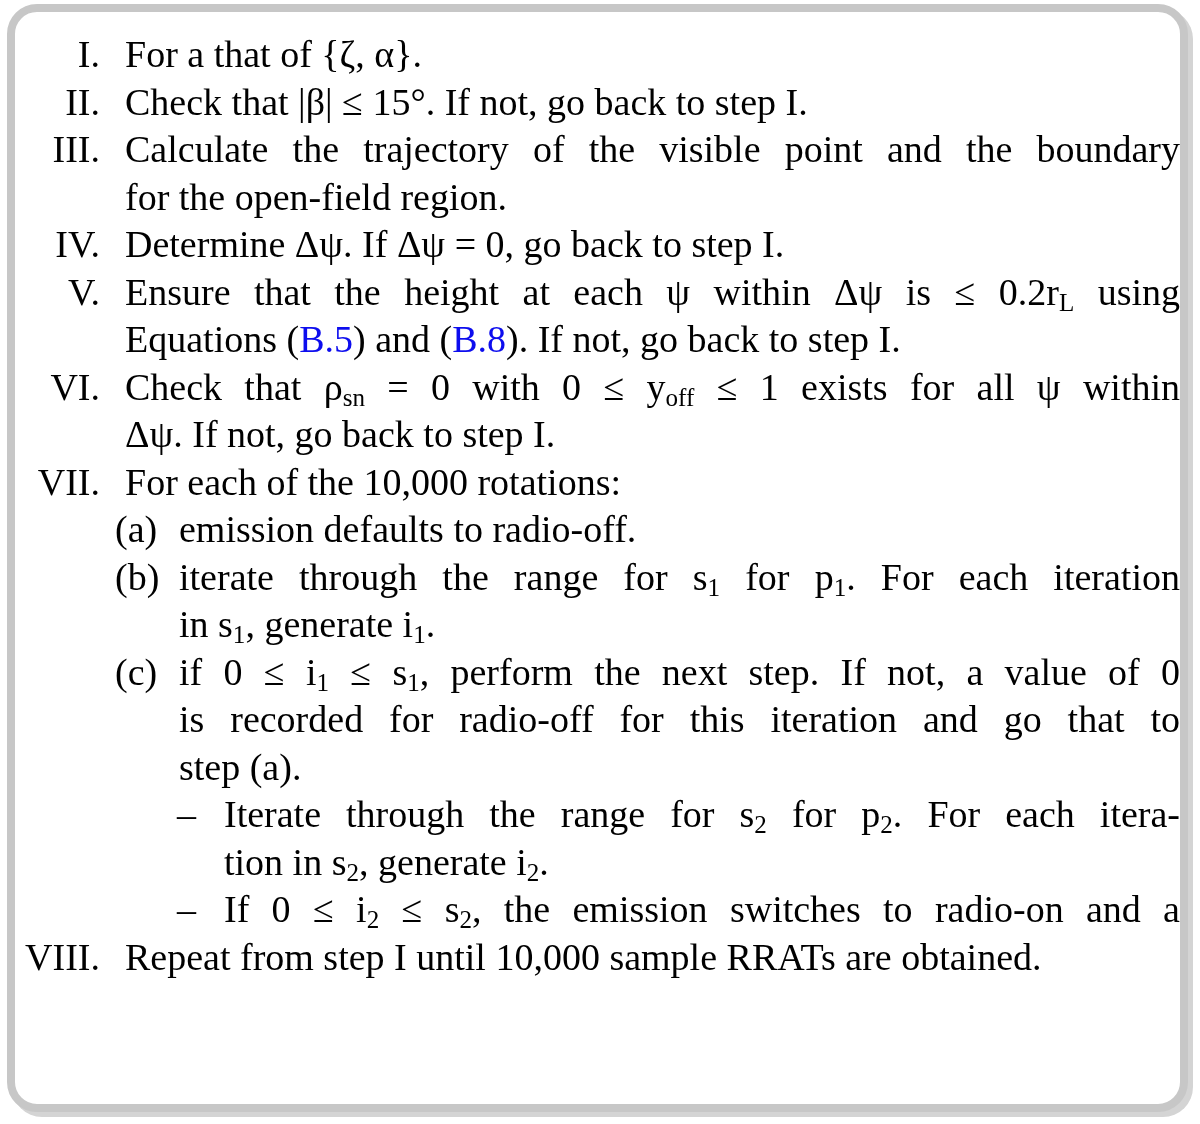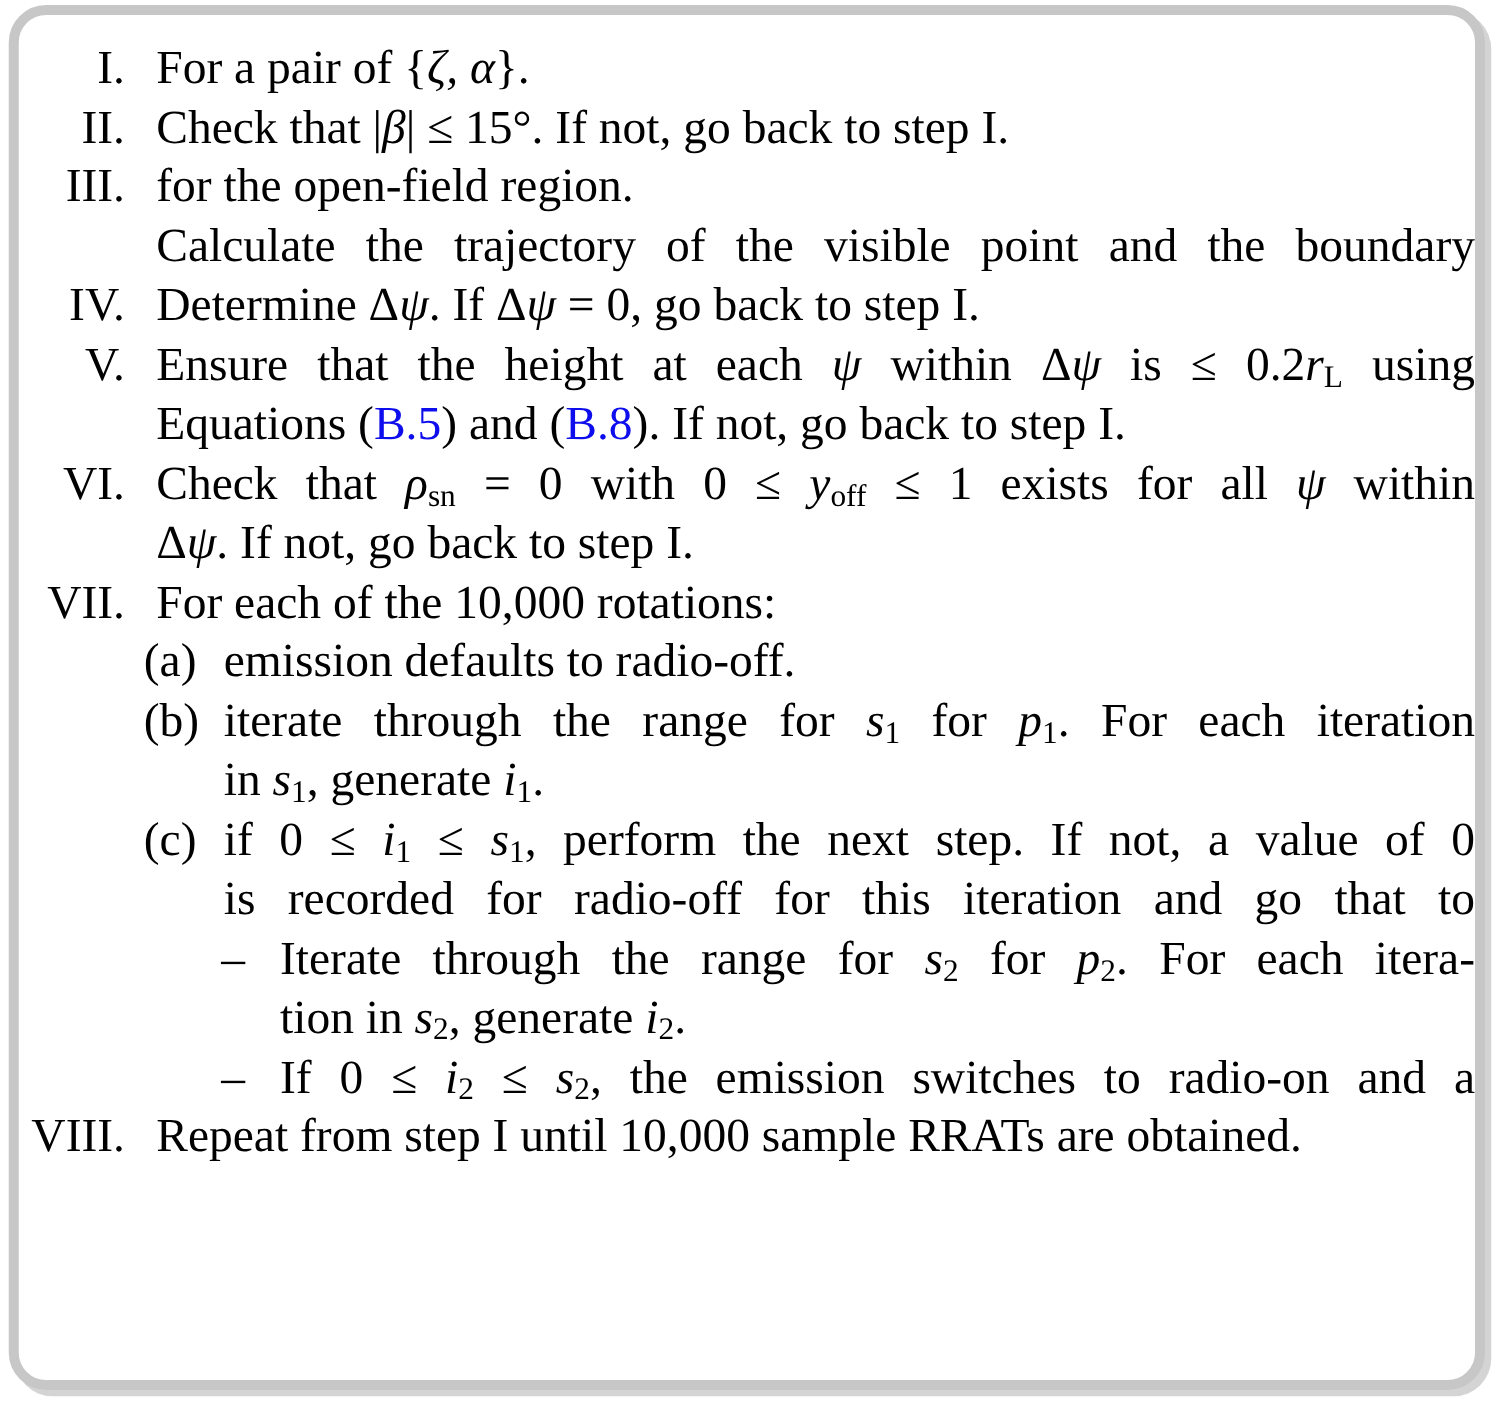--- a/index.html
+++ b/index.html
@@ -29,46 +29,46 @@
   }
   .row  { display: flex; align-items: flex-start; }
   .lbl  { flex: 0 0 85px; text-align: right; white-space: nowrap; }
   .body { flex: 1 1 auto; margin-left: 25px; min-width: 0; }
   .row2 > .lbl  { flex: 0 0 46px; margin-left: -10px; text-align: left; }
   .row2 > .body { margin-left: 18px; }
   .row3 > .lbl  { flex: 0 0 22px; margin-left: -2px; text-align: left; }
   .row3 > .body { }
   .line { text-align: left; }
   .line.full { text-align: justify; text-align-last: justify; }
-  .it  { font-style: italic; }
+  .it  { }
   .sb  { font-size: 66%; line-height: 0; vertical-align: -0.22em; }
   .link { color: var(--link-color, #0d0dee); cursor: pointer; text-align: right; }
 </style>
 </head>
 <body style="--text-color: #000000; --link-color: #0d0dee; --border-color: #c7c7c7; --shadow-color: #d4d4d4; --bg-color: #ffffff;">
 
 <div class="frame">
   <div class="steps" id="steps-root">
       <div class="row row1">
         <div class="lbl">I.</div>
         <div class="body">
-          <div class="line"><span class="">For a pair of {</span><span class="it">ζ, α</span><span class="">}.</span></div>
+          <div class="line"><span class="">For a that of {</span><span class="it">ζ, α</span><span class="">}.</span></div>
         </div>
       </div>
       <div class="row row1">
         <div class="lbl">II.</div>
         <div class="body">
           <div class="line"><span class="">Check that |</span><span class="it">β</span><span class="">| ≤ 15°. If not, go back to step I.</span></div>
         </div>
       </div>
       <div class="row row1">
         <div class="lbl">III.</div>
         <div class="body">
+          <div class="line full"><span class="">Calculate the trajectory of the visible point and the boundary</span></div>
           <div class="line"><span class="">for the open-field region.</span></div>
-          <div class="line full"><span class="">Calculate the trajectory of the visible point and the boundary</span></div>
         </div>
       </div>
       <div class="row row1">
         <div class="lbl">IV.</div>
         <div class="body">
           <div class="line"><span class="">Determine Δ</span><span class="it">ψ</span><span class="">. If Δ</span><span class="it">ψ</span><span class=""> = 0, go back to step I.</span></div>
         </div>
       </div>
       <div class="row row1">
         <div class="lbl">V.</div>
@@ -99,20 +99,21 @@
             <div class="body">
               <div class="line full"><span class="">iterate through the range for </span><span class="it">s</span><span class="sb">1</span><span class=""> for </span><span class="it">p</span><span class="sb">1</span><span class="">. For each iteration</span></div>
               <div class="line"><span class="">in </span><span class="it">s</span><span class="sb">1</span><span class="">, generate </span><span class="it">i</span><span class="sb">1</span><span class="">.</span></div>
             </div>
           </div>
           <div class="row row2">
             <div class="lbl">(c)</div>
             <div class="body">
               <div class="line full"><span class="">if 0 ≤ </span><span class="it">i</span><span class="sb">1</span><span class=""> ≤ </span><span class="it">s</span><span class="sb">1</span><span class="">, perform the next step. If not, a value of 0</span></div>
               <div class="line full"><span class="">is recorded for radio-off for this iteration and go that to</span></div>
+              <div class="line"><span class="">step (a).</span></div>
               <div class="row row3">
                 <div class="lbl">–</div>
                 <div class="body">
                   <div class="line full"><span class="">Iterate through the range for </span><span class="it">s</span><span class="sb">2</span><span class=""> for </span><span class="it">p</span><span class="sb">2</span><span class="">. For each itera-</span></div>
                   <div class="line"><span class="">tion in </span><span class="it">s</span><span class="sb">2</span><span class="">, generate </span><span class="it">i</span><span class="sb">2</span><span class="">.</span></div>
                 </div>
               </div>
               <div class="row row3">
                 <div class="lbl">–</div>
                 <div class="body">

